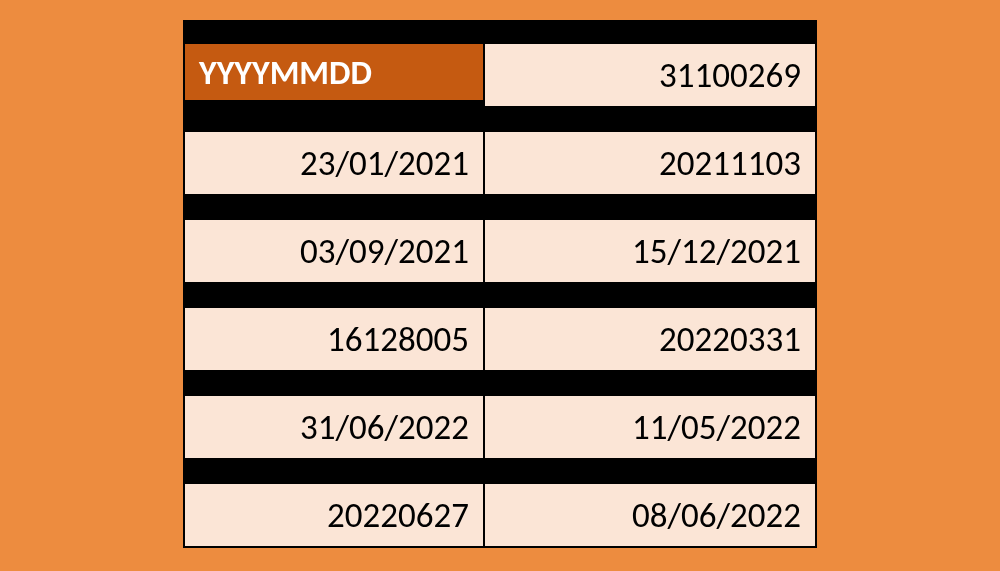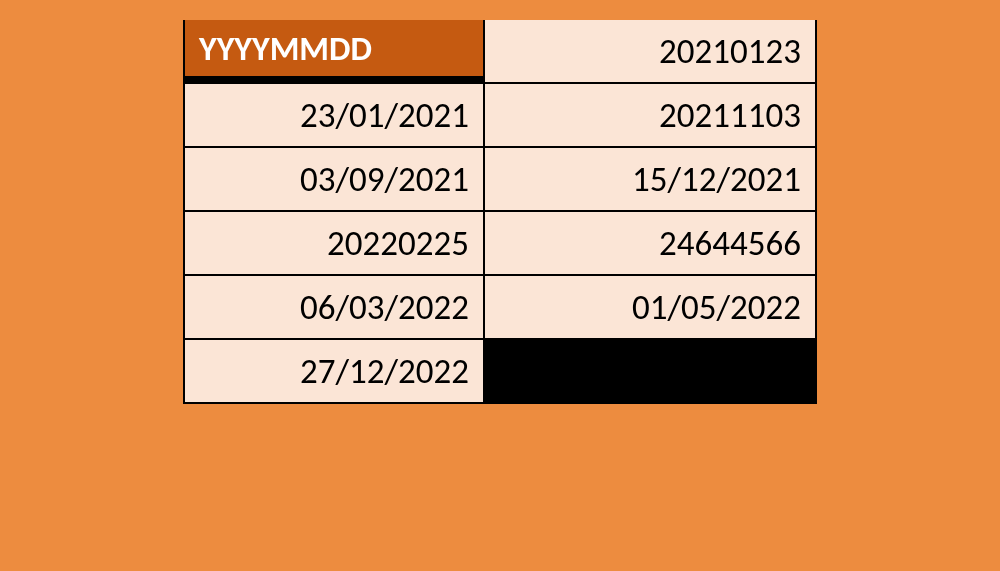--- a/index.html
+++ b/index.html
@@ -23,45 +23,47 @@
     }
     .cell {
       display: flex;
       align-items: center;
       padding: 4px 14px 4px 14px;
       font-size: 35px;
       background: #fbe5d6;
       color: #000;
       justify-content: flex-end;
       height: 62px;
+      margin-top: 24px;
     }
     .header {
       background: #c55a11;
       color: #fff;
       font-weight: bold;
       justify-content: flex-start;
       height: 56px;
       font-size: 34px;
     }
   </style>
 </head>
 <body>
 
 <div class="table">
   <div class="cell header">YYYYMMDD</div>
 
-  <div class="cell">20210123</div>
+  <div class="cell">31100269</div>
   <div class="cell">23/01/2021</div>
 
   <div class="cell">20211103</div>
   <div class="cell">03/09/2021</div>
 
   <div class="cell">15/12/2021</div>
 
-  <div class="cell">20220225</div>
+  <div class="cell">16128005</div>
 
-  <div class="cell">24644566</div>
-  <div class="cell">06/03/2022</div>
+  <div class="cell">20220331</div>
+  <div class="cell">31/06/2022</div>
 
-  <div class="cell">01/05/2022</div>
+  <div class="cell">11/05/2022</div>
 
-  <div class="cell">27/12/2022</div>
+  <div class="cell">20220627</div>
+  <div class="cell">08/06/2022</div>
 </div>
 
 </body></html>

